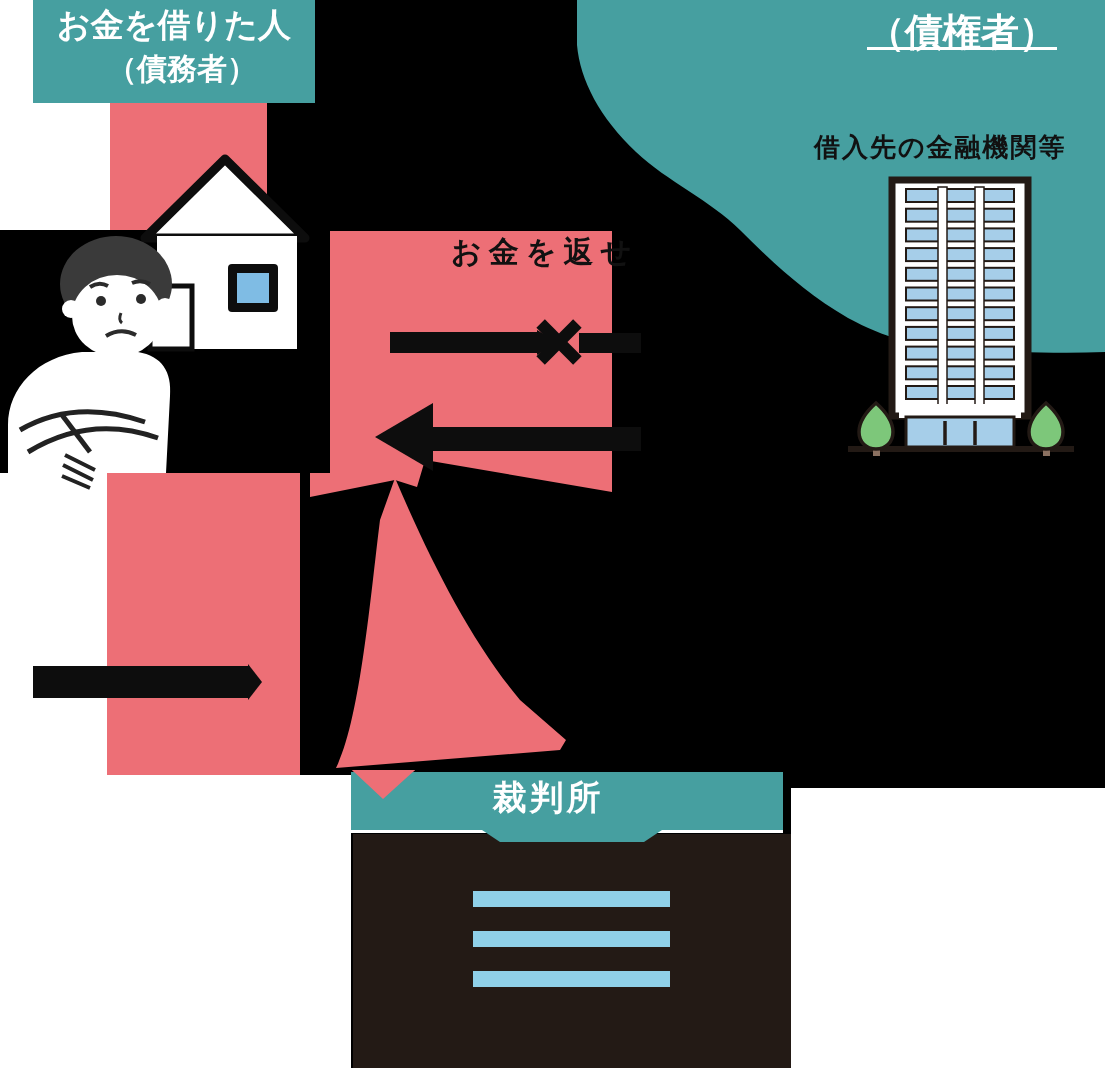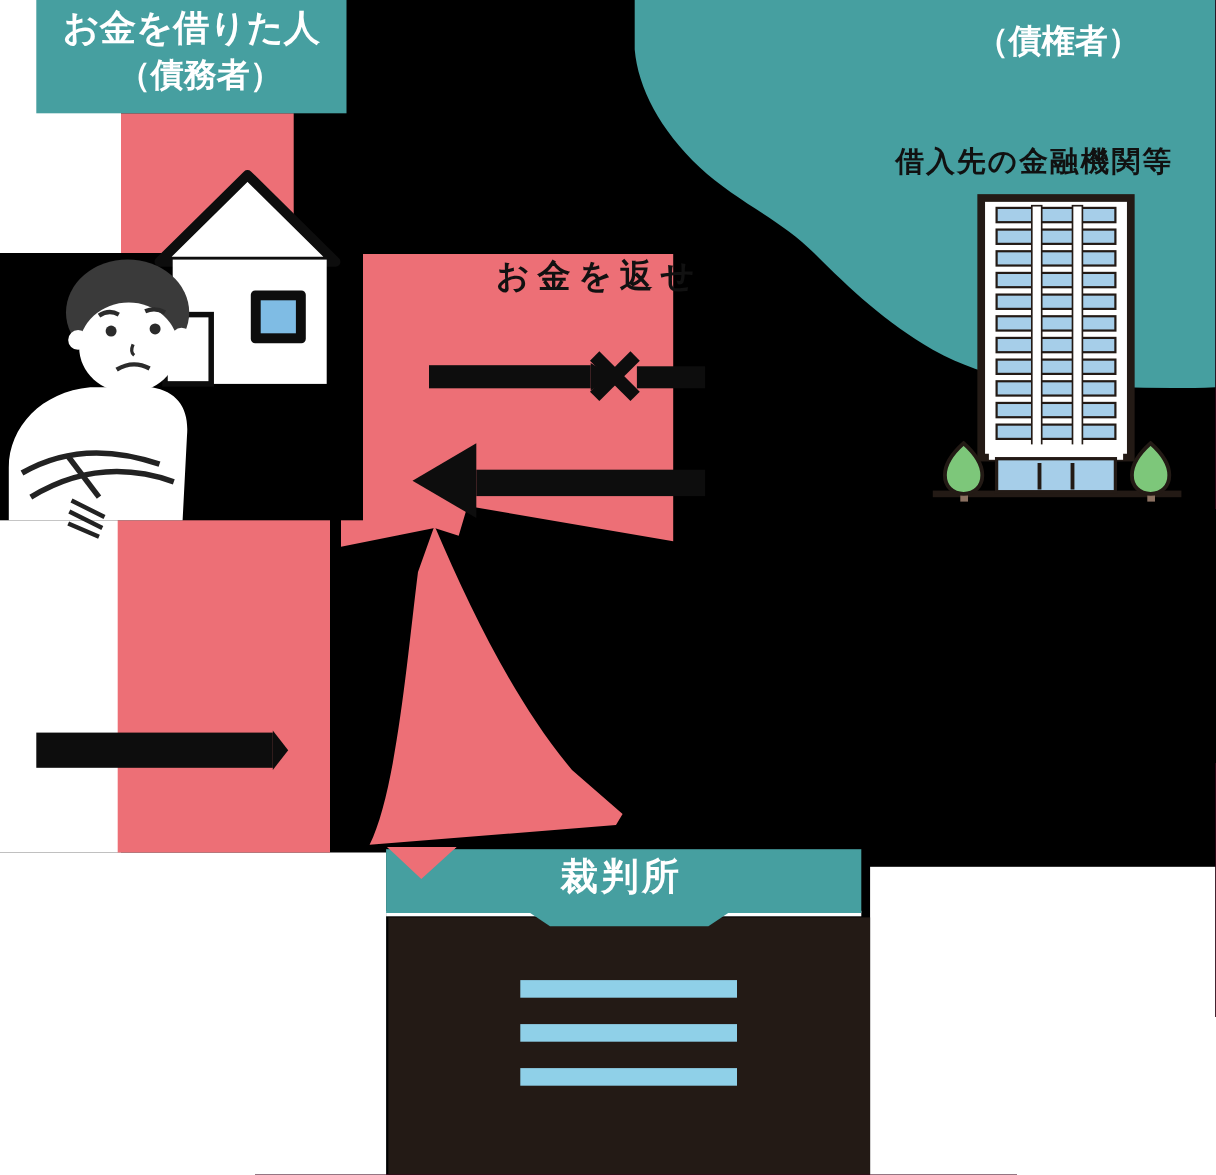--- a/index.html
+++ b/index.html
@@ -13,24 +13,24 @@
   #shapes{position:absolute;left:0;top:0;}
   .txt{position:absolute;font-weight:bold;line-height:1.25;white-space:nowrap;}
   .txt.white{color:#FFFFFF;}
   .txt.black{color:#111111;}
   .center{text-align:center;}
   #debtor-label{left:33px;top:4px;width:282px;}
   #debtor-label .l1{font-size:33px;}
   #debtor-label .l2{font-size:30px;margin-top:5px;padding-left:16px;}
   #creditor-label{left:818px;top:4px;width:288px;}
   #creditor-label .l1{font-size:33px;}
-  #creditor-label .l2{font-size:30px;margin-top:15px;}
+  #creditor-label .l2{font-size:38px;margin-top:5px;text-decoration:underline;}
   #lender-caption{left:814px;top:131px;font-size:26px;letter-spacing:2px;}
   #repay-demand{left:451px;top:233px;font-size:30px;letter-spacing:7px;}
-  #court-label{left:363px;top:776px;width:404px;font-size:34px;letter-spacing:3px;}
+  #court-label{left:346px;top:776px;width:404px;font-size:34px;letter-spacing:3px;}
 </style>
 </head>
 <body>
 
 <div id="canvas">
 
   <svg id="shapes" width="1105" height="1068" viewBox="0 0 1105 1068">
 
     <rect x="0" y="0" width="1105" height="1068" fill="#000000"></rect>
 

